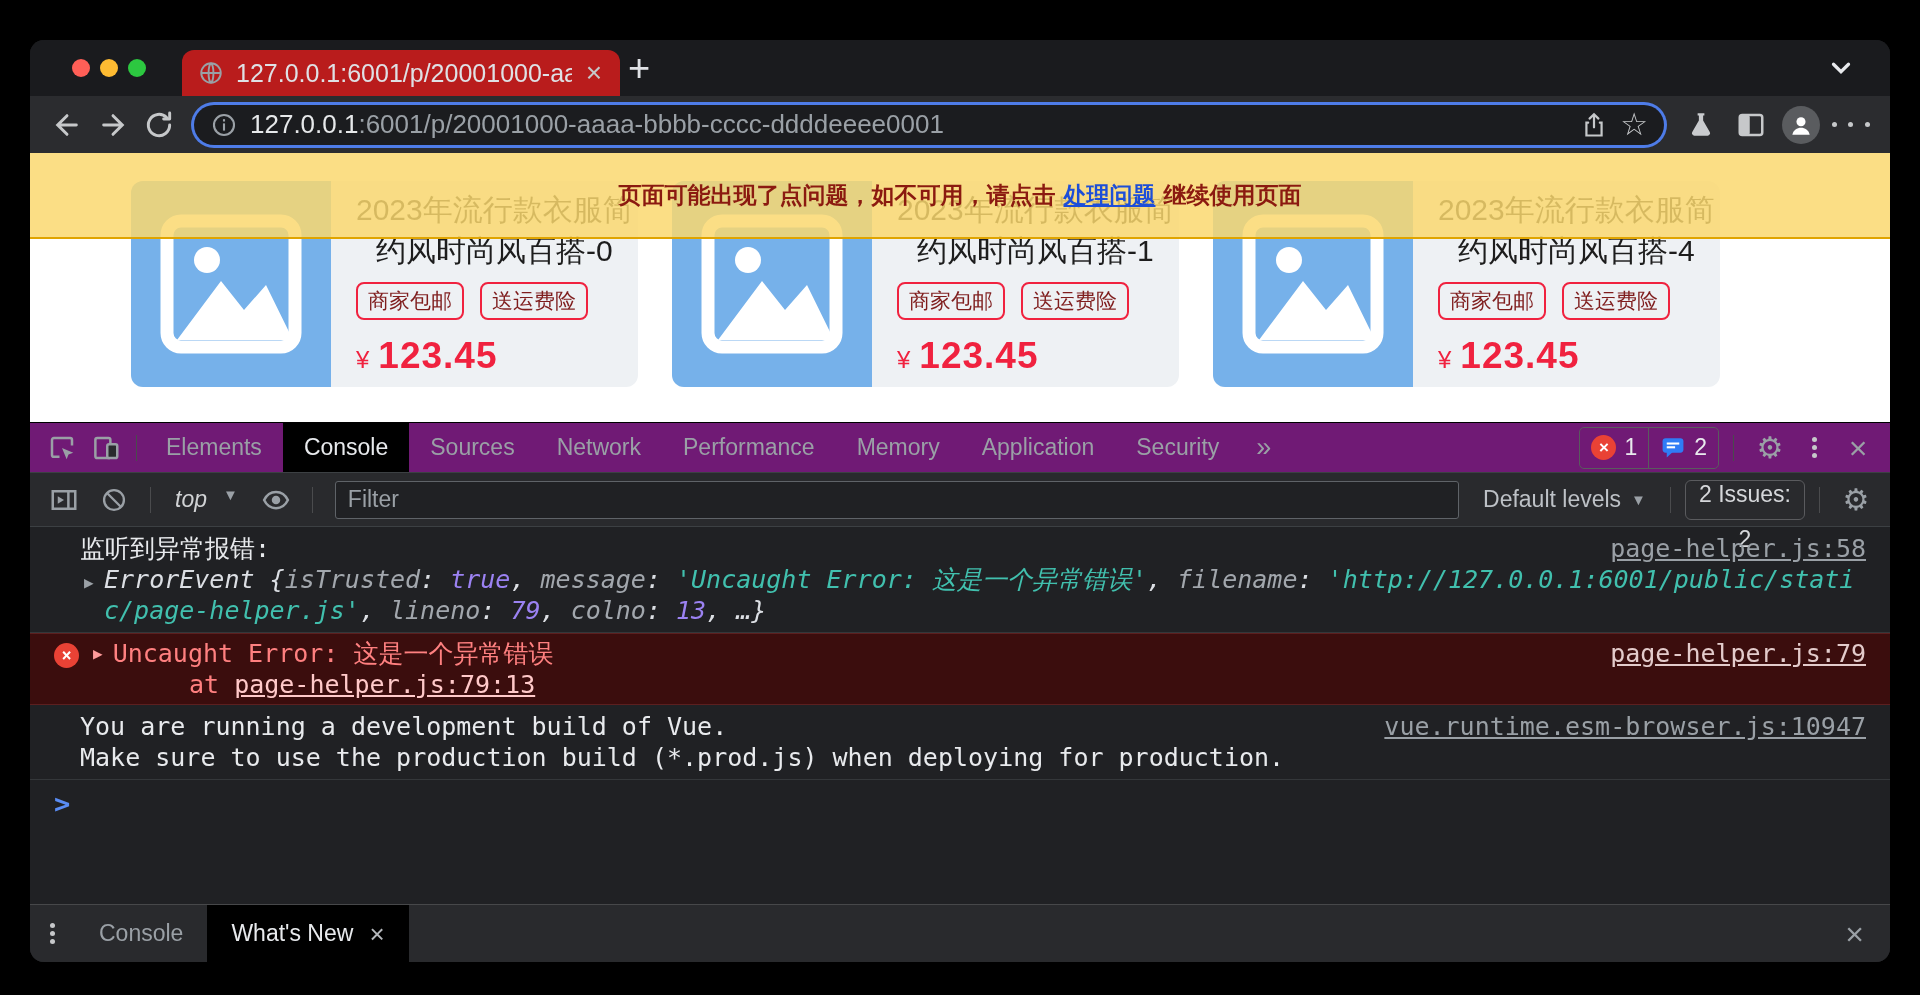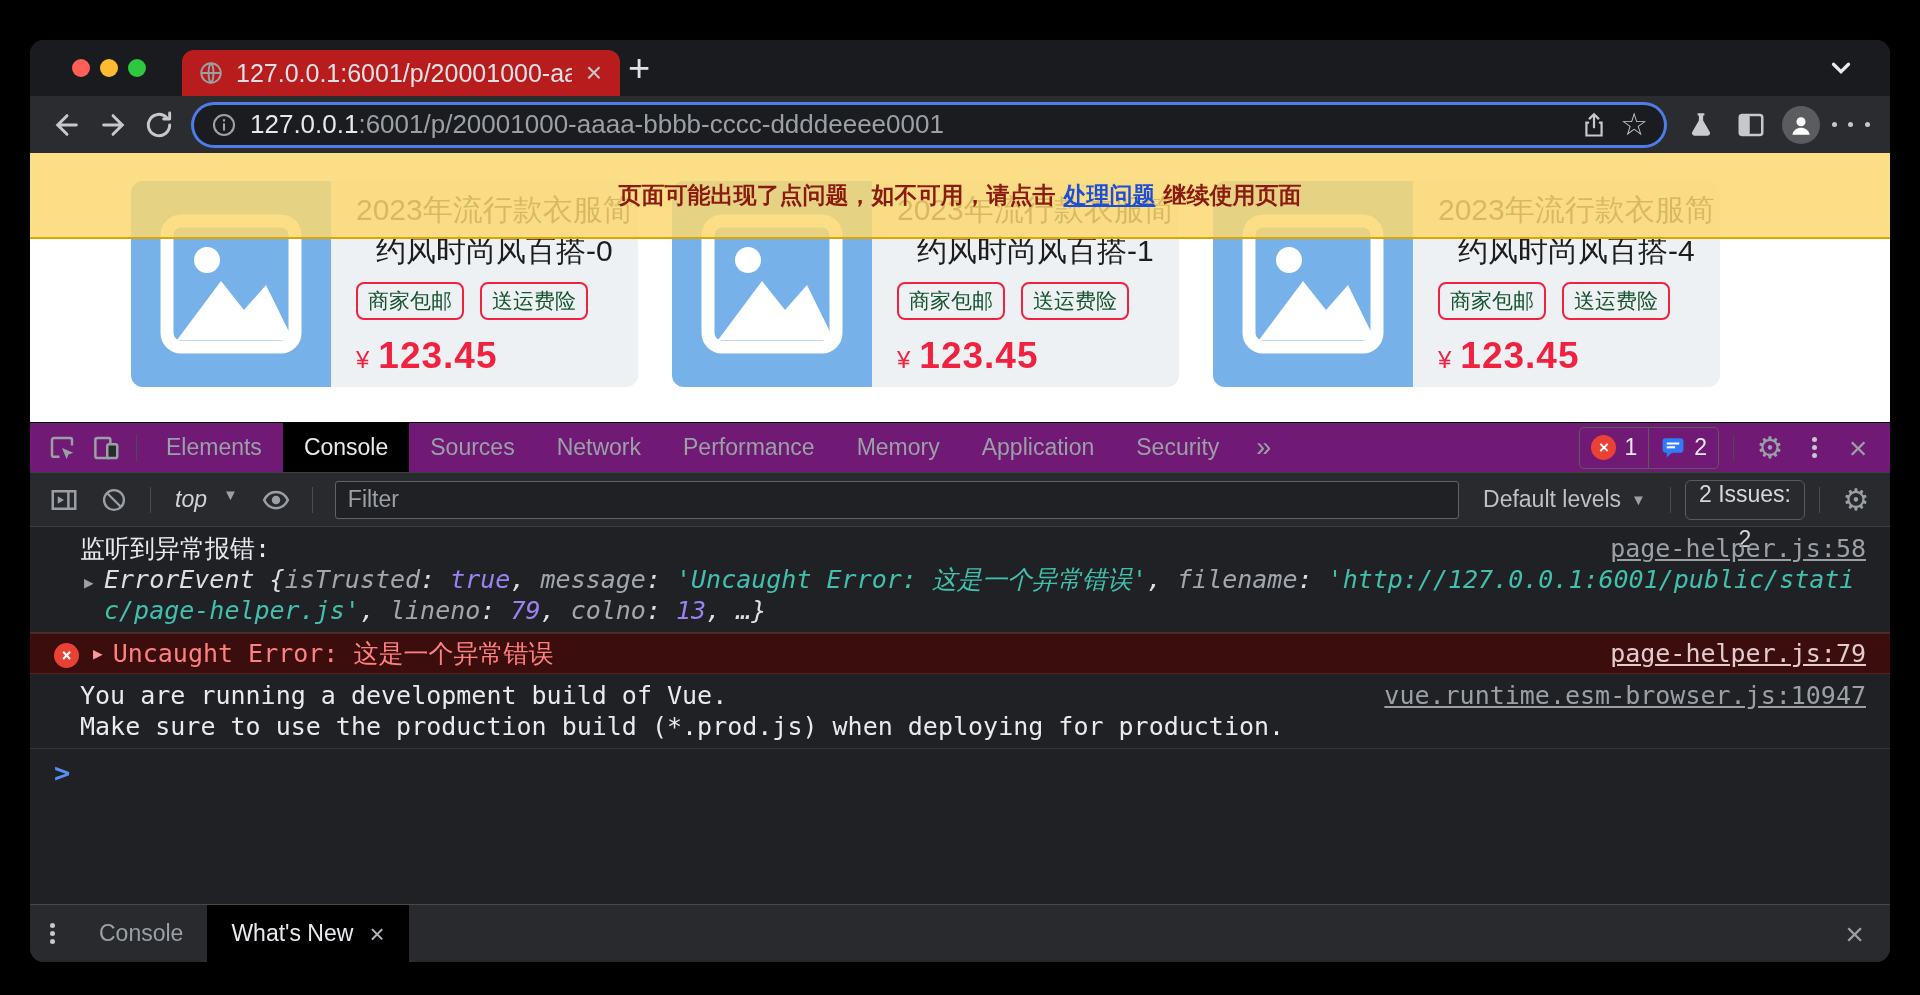--- a/index.html
+++ b/index.html
@@ -30,21 +30,21 @@
   .kebab i{width:5px;height:5px;border-radius:50%;background:#c6c8ca;display:block;margin:3px auto;}
 
   
   .content{height:269px;background:#fff;position:relative;flex:none;overflow:hidden;}
   .cards{position:absolute;left:101px;top:28px;display:flex;gap:34px;}
   .card{width:507px;height:206px;background:#eef1f4;border-radius:12px;display:flex;overflow:hidden;}
   .card-img{width:200px;height:206px;flex:none;}
   .card-body{padding:8px 0 0 25px;min-width:0;text-align:center;}
   .card-title{font-size:30px;color:#1d1d1d;line-height:41px;}
   .card-tags{margin-top:11px;display:flex;gap:16px;}
-  .tag{border:2px solid #f0223f;color:#14532d;border-radius:8px;font-size:21px;padding:3px 10px;white-space:nowrap;}
+  .tag{border:2px solid #f0223f;color:#7f1d1d;border-radius:8px;font-size:21px;padding:3px 10px;white-space:nowrap;}
   .card-price{margin-top:15px;color:#f0223f;display:flex;align-items:baseline;gap:9px;}
   .cur{font-size:24px;}
   .amt{font-size:37px;font-weight:bold;letter-spacing:1px;}
   .banner{position:absolute;left:0;right:0;top:0;height:84px;background:rgba(250,216,110,0.84);border-bottom:2px solid #e0a400;z-index:5;display:flex;align-items:center;justify-content:center;font-size:23px;color:#8b1a10;font-weight:600;}
   .banner a{color:#1d4ed8;text-decoration:underline;margin:0 8px;cursor:pointer;}
 
   
   .devtools{flex:1;background:#202124;display:flex;flex-direction:column;border-top:1px solid #000;min-height:0;}
   .dt-tabsbar{height:49px;background:#701a75;display:flex;align-items:center;border-bottom:1px solid #3c4043;flex:none;padding:0 10px;}
   .dt-icon{width:44px;height:44px;display:flex;align-items:center;justify-content:center;}
@@ -381,20 +381,23 @@
       </div>
 
       <div class="crow error">
         <div class="errrow">
           <span class="errdot small">×</span>
           <div class="errmain">
             <div class="cline">
               <span><span class="etri">▶</span><span>Uncaught Error: 这是一个异常错误</span></span>
               <a class="errlink">page-helper.js:79</a>
             </div>
+            <div class="stack">
+              <span>at </span><a>page-helper.js:79:13</a>
+            </div>
           </div>
         </div>
       </div>
 
       <div class="crow">
         <div class="cline">
           <span class="txt">You are running a development build of Vue.</span>
           <a class="srclink">vue.runtime.esm-browser.js:10947</a>
         </div>
         <div class="cline">

